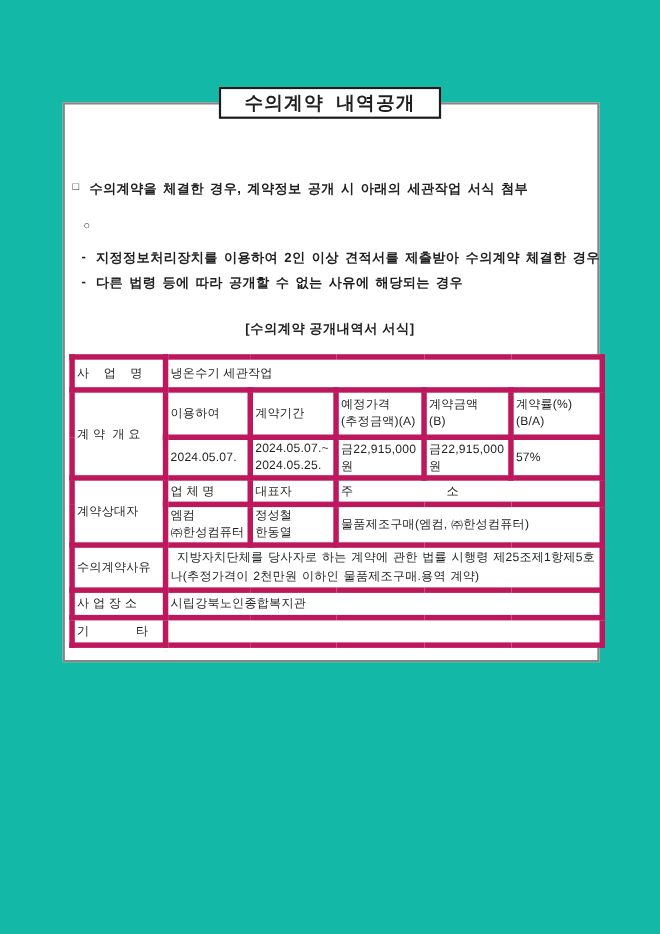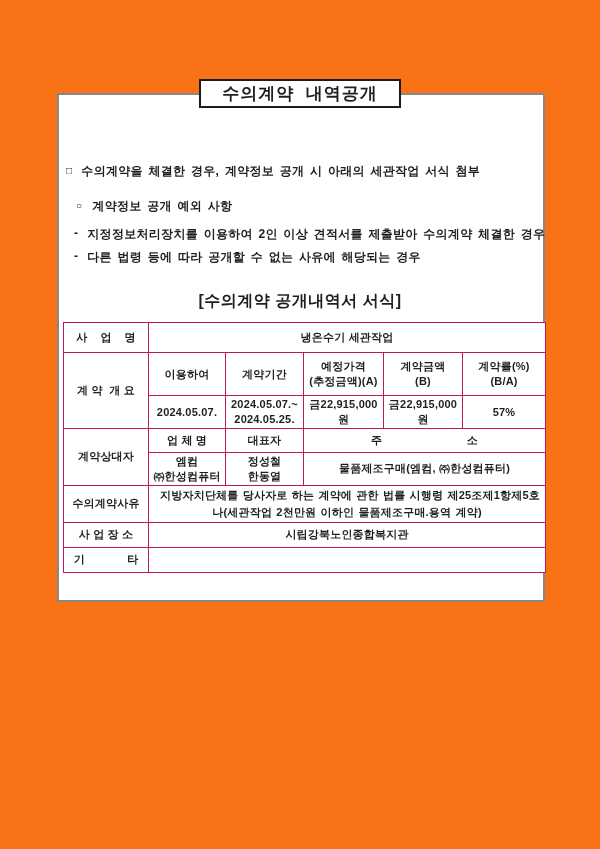--- a/index.html
+++ b/index.html
@@ -1,18 +1,18 @@
 <!DOCTYPE html>
 <html><head>
 <meta charset="utf-8">
 <style>
   * { margin:0; padding:0; box-sizing:border-box; }
   html,body { background:#ffffff; }
   .page {
-    position:relative; width:600px; height:849px; background:#f97316;
+    position:relative; width:600px; height:849px; background:#14b8a6;
     font-family:"Liberation Sans","DejaVu Sans",sans-serif;
     color:#1f1f1f; overflow:hidden;
   }
   .outer-box {
     position:absolute; left:57px; top:93px; width:488px; height:509px;
     border:2px solid #878787; background:#ffffff;
   }
   .title-box {
     position:absolute; left:199px; top:79px; width:202px; height:29px;
     background:#ffffff; border:2px solid #1c1c1c; z-index:3;
@@ -26,29 +26,29 @@
   }
   .note-line .bullet { margin-right:9px; }
   .n1 { left:66px; top:163px; }
   .n2 { left:76px; top:198px; }
   .n2 .bullet { font-size:10px; padding-top:2px; margin-right:10px; }
   .n1 .bullet { font-size:10px; padding-top:2px; }
   .n3 { left:74px; top:226px; }
   .n4 { left:74px; top:249px; }
   .subtitle {
     position:absolute; left:0; top:291px; width:600px; text-align:center;
-    font-size:16px; font-weight:600; letter-spacing:0.5px; z-index:2;
+    font-size:12px; font-weight:600; letter-spacing:0.5px; z-index:2;
   }
   table.disclosure {
     position:absolute; left:63px; top:322px; width:482px; z-index:2;
     border-collapse:collapse; table-layout:fixed; background:#ffffff;
   }
   table.disclosure td {
-    border:1px solid #be185d; font-size:11px; font-weight:700;
-    text-align:center; vertical-align:middle; padding:1px 2px;
+    border:5px solid #be185d; font-size:11px; font-weight:400;
+    text-align:left; vertical-align:middle; padding:1px 2px;
     overflow:hidden; letter-spacing:0.2px;
   }
   .ws-pre { white-space:pre; }
   .ws-preline { white-space:pre-line; line-height:1.35; }
   td.reason-cell {
     text-align:left; font-size:10.4px; white-space:normal;
     text-indent:6px; padding:2px 3px; line-height:1.55; word-spacing:1px;
   }
 </style>
 </head>
@@ -61,21 +61,20 @@
   <div class="title-box">
     <span>수의계약  내역공개</span>
   </div>
 
   <div class="note-line n1">
     <span class="bullet">□</span>
     <span>수의계약을 체결한 경우, 계약정보 공개 시 아래의 세관작업 서식 첨부</span>
   </div>
   <div class="note-line n2">
     <span class="bullet">○</span>
-    <span>계약정보 공개 예외 사항</span>
   </div>
   <div class="note-line n3">
     <span class="bullet">-</span>
     <span>지정정보처리장치를 이용하여 2인 이상 견적서를 제출받아 수의계약 체결한 경우</span>
   </div>
   <div class="note-line n4">
     <span class="bullet">-</span>
     <span>다른 법령 등에 따라 공개할 수 없는 사유에 해당되는 경우</span>
   </div>
 
@@ -122,21 +121,21 @@
       </tr>
       <tr style="height:32px">
         <td class="ws-preline">엠컴
 ㈜한성컴퓨터</td>
         <td class="ws-preline">정성철
 한동열</td>
         <td colspan="3">물품제조구매(엠컴, ㈜한성컴퓨터)</td>
       </tr>
       <tr style="height:35px">
         <td>수의계약사유</td>
-        <td colspan="5" class="reason-cell">지방자치단체를 당사자로 하는 계약에 관한 법률 시행령 제25조제1항제5호나(세관작업 2천만원 이하인 물품제조구매.용역 계약)</td>
+        <td colspan="5" class="reason-cell">지방자치단체를 당사자로 하는 계약에 관한 법률 시행령 제25조제1항제5호나(추정가격이 2천만원 이하인 물품제조구매.용역 계약)</td>
       </tr>
       <tr style="height:25px">
         <td class="ws-pre">사 업 장 소</td>
         <td colspan="5">시립강북노인종합복지관</td>
       </tr>
       <tr style="height:25px">
         <td class="ws-pre">기             타</td>
         <td colspan="5"></td>
       </tr>
     </tbody>

